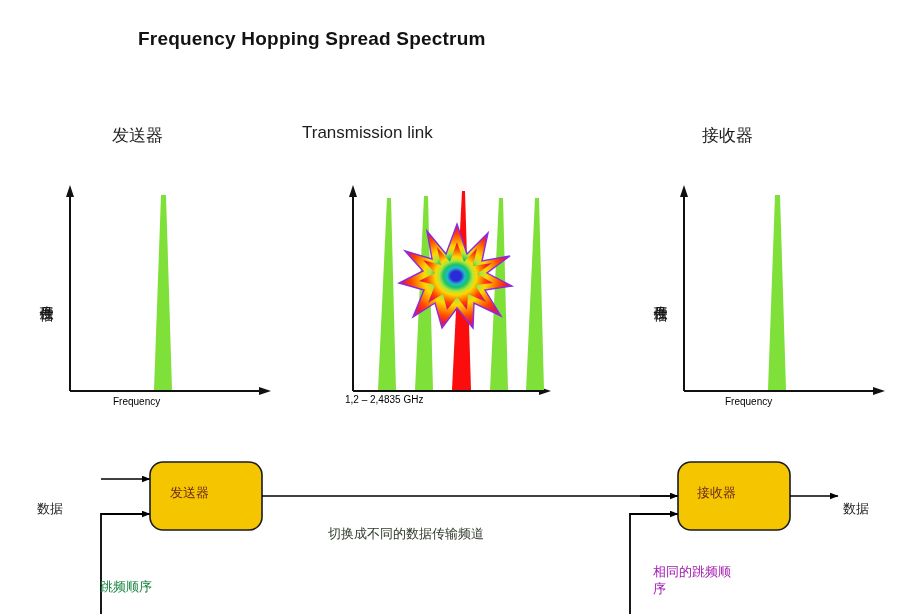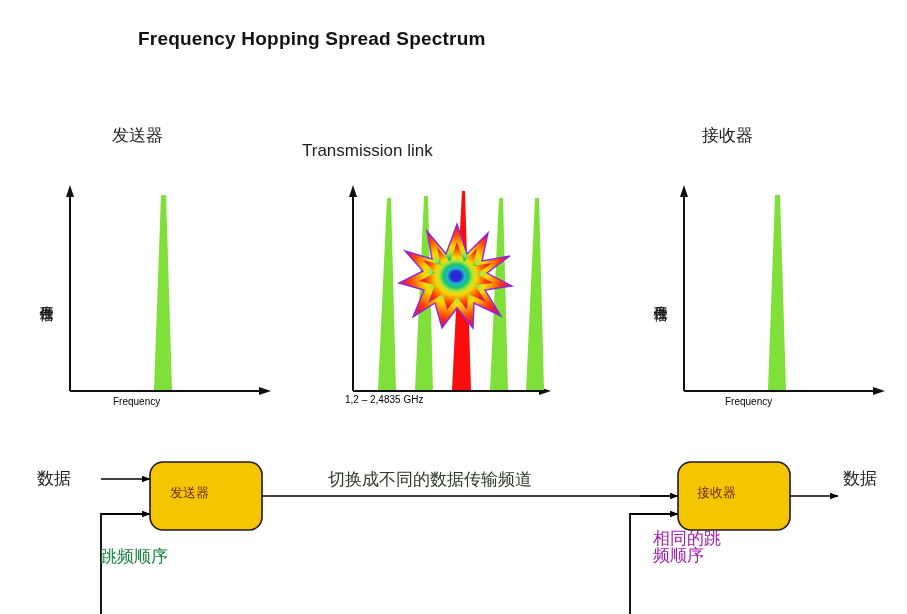--- a/index.html
+++ b/index.html
@@ -34,21 +34,21 @@
     white-space: nowrap;
   }
 
   
   .section-heading {
     font-size: 17px;
     color: #1d1d1d;
     white-space: nowrap;
   }
   #heading-transmitter { left: 112px; top: 124px; }
-  #heading-link        { left: 302px; top: 123px; margin-top: 18px; }
+  #heading-link        { left: 302px; top: 123px; }
   #heading-receiver    { left: 702px; top: 124px; }
 
   
   .chart { position: absolute; }
   .chart svg { display: block; }
 
   .axis-x-label {
     position: absolute;
     font-size: 10px;
     color: #000000;
@@ -75,36 +75,37 @@
 
   #label-y-tx { left: 38px; top: 297px; }
   #label-y-rx { left: 652px; top: 297px; }
 
   
   #block-diagram { left: 0; top: 440px; width: 907px; height: 174px; }
   #block-diagram svg { display: block; }
 
   .blk-text {
     position: absolute;
-    font-size: 17px;
+    font-size: 13px;
     white-space: nowrap;
     color: #222222;
+    margin-top: 33px;
   }
   .blk-box-label {
     position: absolute;
     font-size: 13px;
     color: #6b2b16;
     white-space: nowrap;
   }
   #lbl-data-in    { left: 37px;  top: 467px; }
   #lbl-data-out   { left: 843px; top: 467px; }
   #lbl-hop-seq    { left: 100px; top: 545px; color:#15803d; }
   #lbl-same-hop   { left: 653px; top: 530px; color:#a21caf; width: 78px;
                     white-space: normal; line-height: 17px; }
-  #lbl-channel    { left: 328px; top: 468px; color:#2f3a2a; }
+  #lbl-channel    { left: 328px; top: 492px; color:#2f3a2a; }
   #lbl-tx-box     { left: 170px; top: 484px; }
   #lbl-rx-box     { left: 697px; top: 484px; }
 </style>
 </head>
 <body>
 
 <div id="stage">
 
   <div class="abs" id="page-title">Frequency Hopping Spread Spectrum</div>
 

